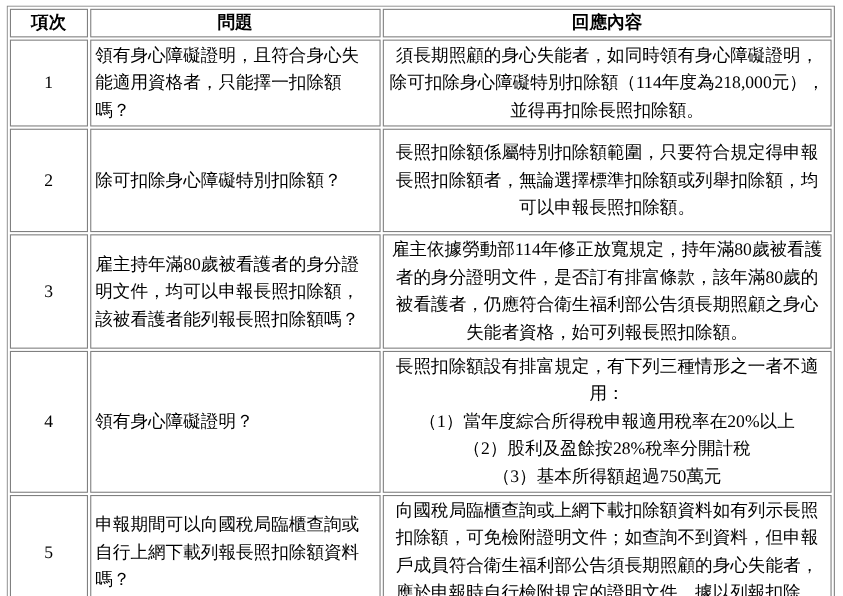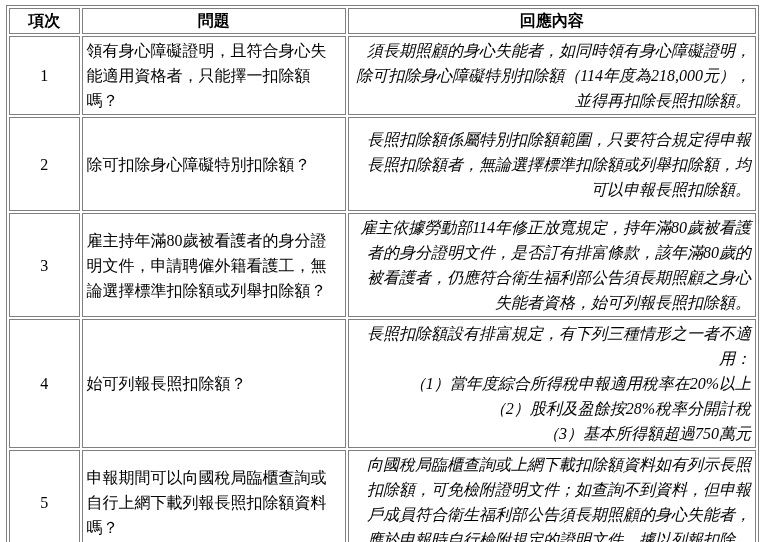--- a/index.html
+++ b/index.html
@@ -41,23 +41,22 @@
   tr.r4     { height: 118px; }
   tr.r5     { height: 96px; }
   td.num {
     text-align: center;
   }
   td.question {
     text-align: left;
     margin-top: 32px;
   }
   td.answer {
-    text-align: right;
+    text-align: center;
     white-space: pre-line;
-    font-style: italic;
   }
 </style>
 </head>
 <body>
 
 <table class="faq">
   <colgroup>
     <col style="width:70px">
     <col style="width:262px">
     <col style="width:405px">
@@ -76,27 +75,27 @@
     </tr>
 
     <tr class="r2">
       <td class="num">2</td>
       <td class="question">除可扣除身心障礙特別扣除額？</td>
       <td class="answer">長照扣除額係屬特別扣除額範圍，只要符合規定得申報長照扣除額者，無論選擇標準扣除額或列舉扣除額，均可以申報長照扣除額。</td>
     </tr>
 
     <tr class="r3">
       <td class="num">3</td>
-      <td class="question">雇主持年滿80歲被看護者的身分證明文件，申請聘僱外籍看護工，無論選擇標準扣除額或列舉扣除額？</td>
+      <td class="question">雇主持年滿80歲被看護者的身分證明文件，均可以申報長照扣除額，該被看護者能列報長照扣除額嗎？</td>
       <td class="answer">雇主依據勞動部114年修正放寬規定，持年滿80歲被看護者的身分證明文件，是否訂有排富條款，該年滿80歲的被看護者，仍應符合衛生福利部公告須長期照顧之身心失能者資格，始可列報長照扣除額。</td>
     </tr>
 
     <tr class="r4">
       <td class="num">4</td>
-      <td class="question">始可列報長照扣除額？</td>
+      <td class="question">領有身心障礙證明？</td>
       <td class="answer">長照扣除額設有排富規定，有下列三種情形之一者不適用：
 （1）當年度綜合所得稅申報適用稅率在20%以上
 （2）股利及盈餘按28%稅率分開計稅
 （3）基本所得額超過750萬元</td>
     </tr>
 
     <tr class="r5">
       <td class="num">5</td>
       <td class="question">申報期間可以向國稅局臨櫃查詢或自行上網下載列報長照扣除額資料嗎？</td>
       <td class="answer">向國稅局臨櫃查詢或上網下載扣除額資料如有列示長照扣除額，可免檢附證明文件；如查詢不到資料，但申報戶成員符合衛生福利部公告須長期照顧的身心失能者，應於申報時自行檢附規定的證明文件，據以列報扣除。</td>

